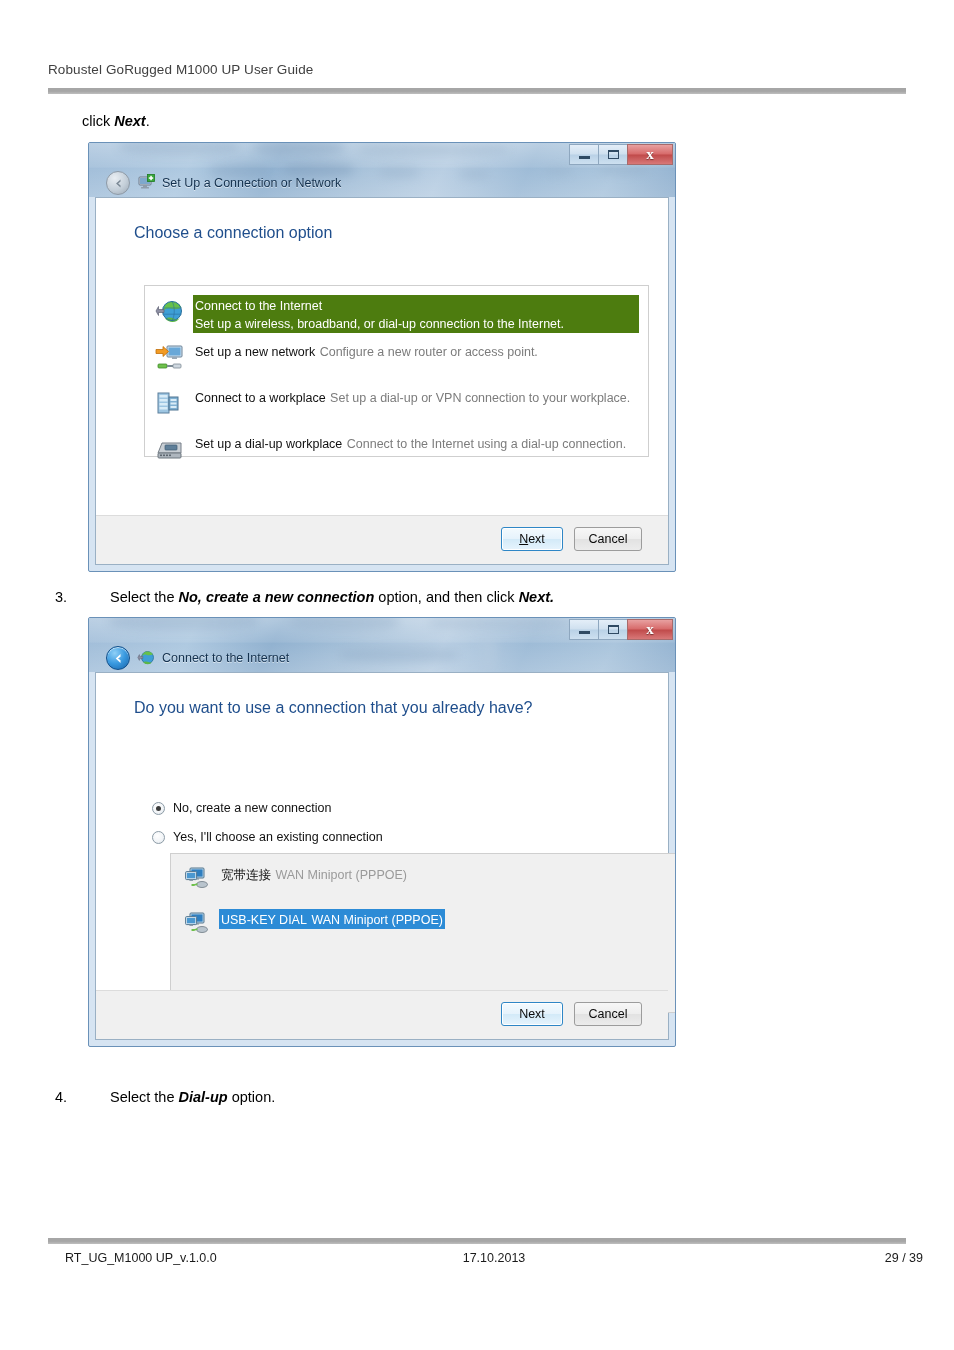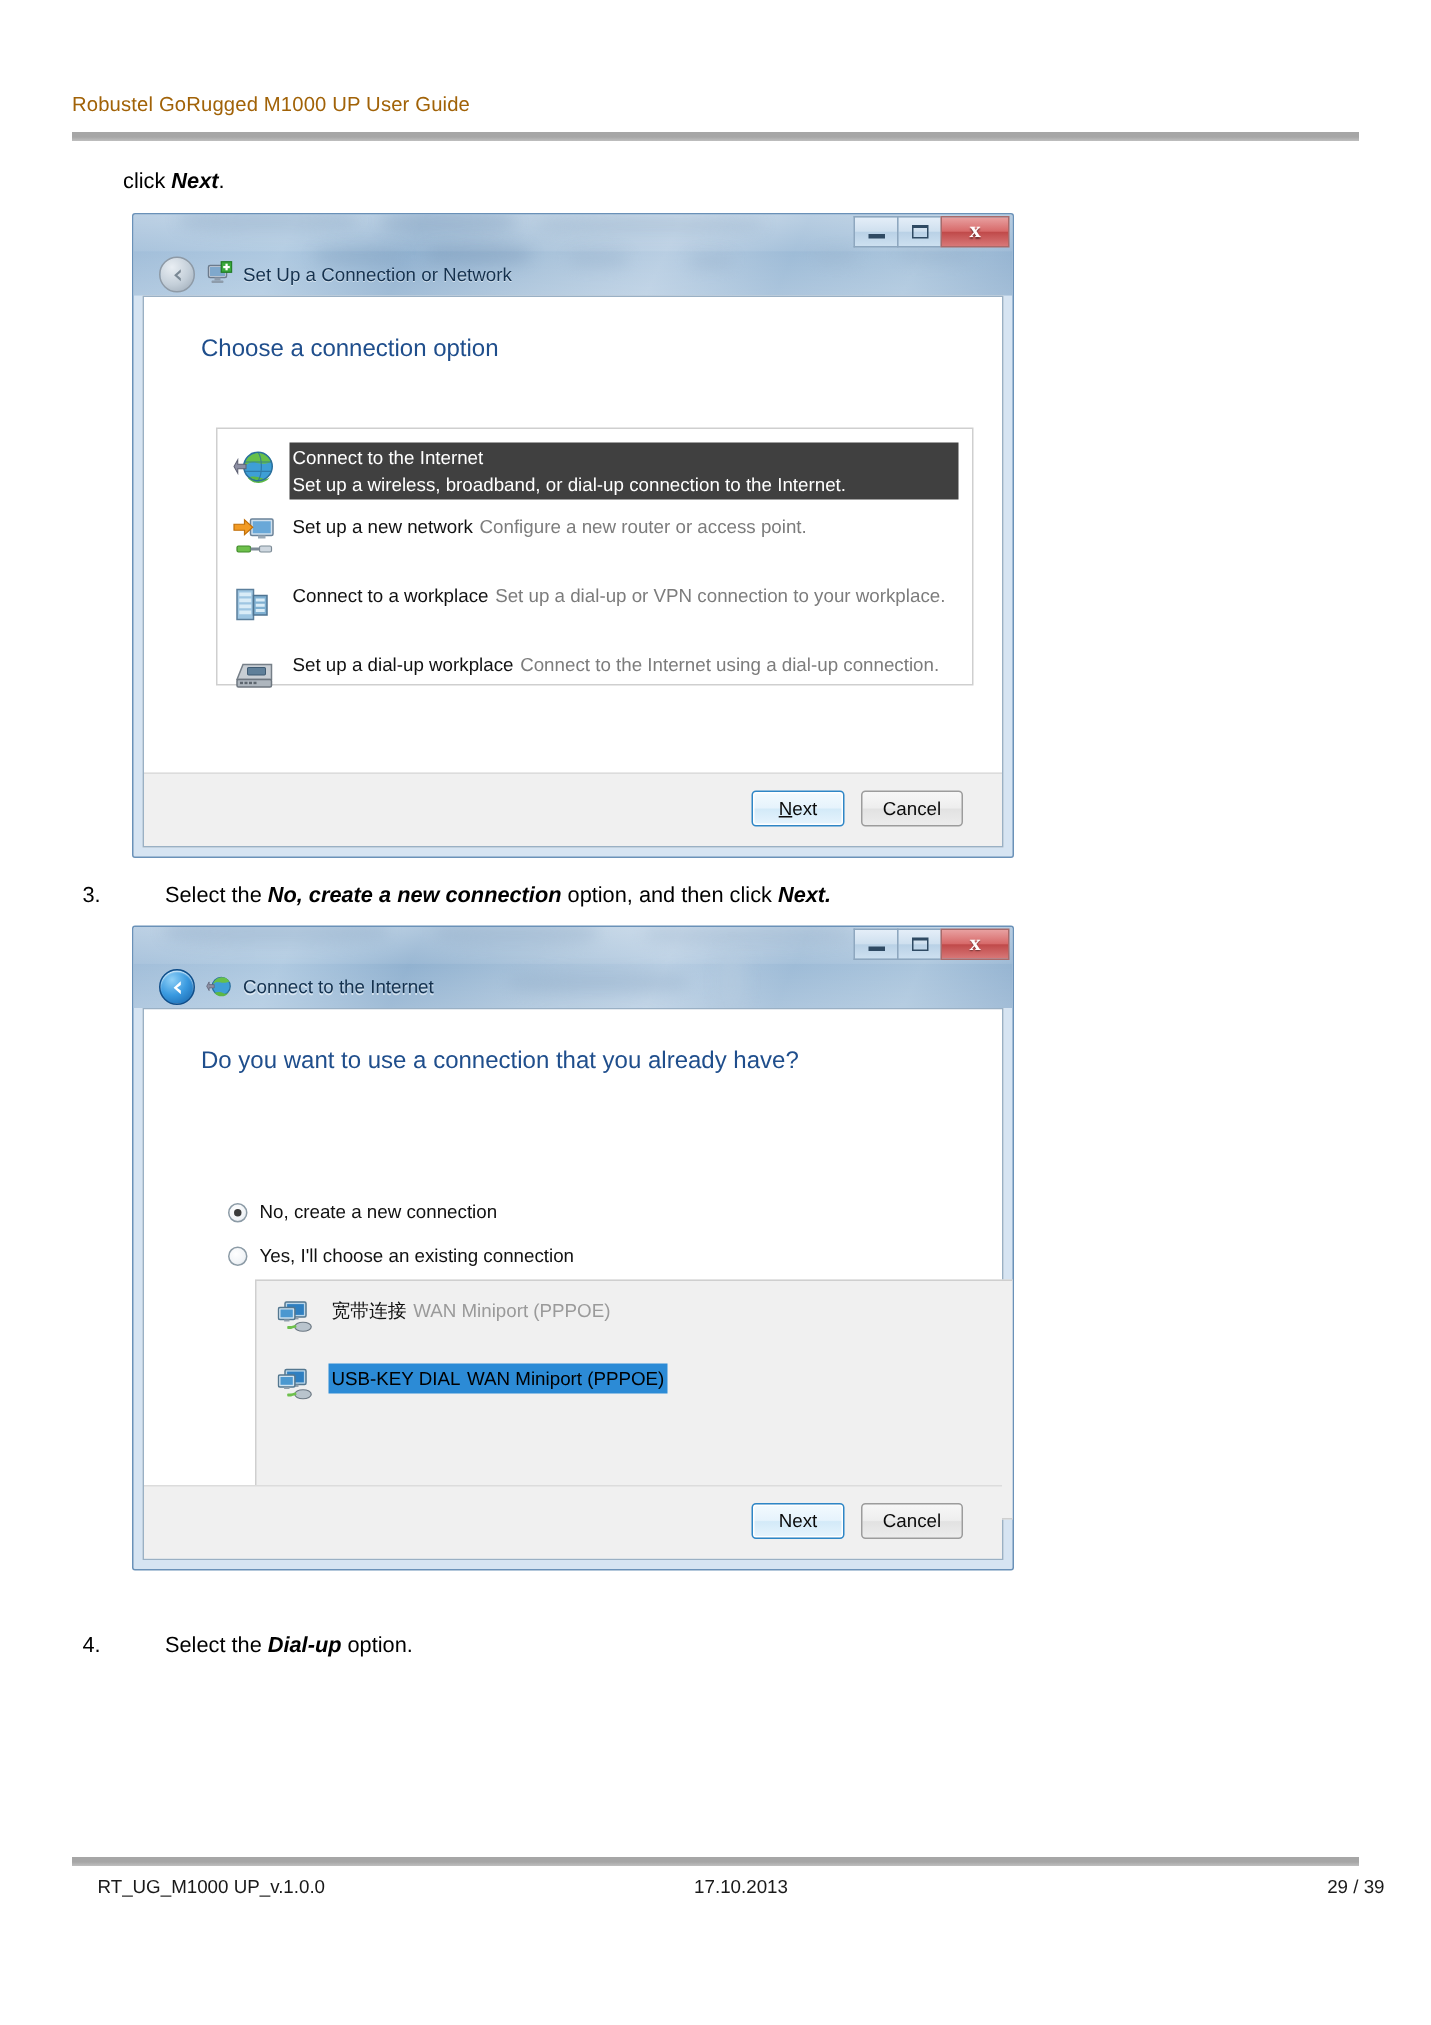--- a/index.html
+++ b/index.html
@@ -18,21 +18,21 @@
 
   
   .page-header {
     position: absolute;
     left: 48px;
     top: 62px;
     width: 858px;
   }
   .page-header-text {
     font-size: 13.5px;
-    color: #a16207;
+    color: #404040;
     letter-spacing: 0.1px;
     white-space: nowrap;
   }
   .header-rule {
     position: absolute;
     left: 48px;
     top: 88px;
     width: 858px;
     height: 6px;
     background: linear-gradient(to bottom, #a6a6a6 0%, #a6a6a6 55%, #bfbfbf 100%);
@@ -279,21 +279,21 @@
     width: 30px; height: 30px;
   }
   .option-text {
     position: absolute;
     left: 38px;
     top: 0;
     padding: 1px 2px 1px 2px;
     display: inline-block;
   }
   .option-text.sel {
-    background: #404040;
+    background: #4d7c0f;
   }
   .option-title {
     font-size: 12.5px;
     color: #111;
     line-height: 15px;
     white-space: nowrap;
   }
   .option-sub {
     font-size: 12.5px;
     color: #7c7c7c;
@@ -359,21 +359,21 @@
   .conn-text {
     position: absolute;
     left: 34px;
     top: 0;
     padding: 1px 2px;
     display: inline-block;
   }
   .conn-text.sel { background: #2c8bd6; }
   .conn-title { font-size: 12.5px; color: #111; line-height: 15px; white-space: nowrap; }
   .conn-sub { font-size: 12.5px; color: #9a9a9a; line-height: 15px; white-space: nowrap; }
-  .conn-text.sel .conn-title, .conn-text.sel .conn-sub { color: #000000; }
+  .conn-text.sel .conn-title, .conn-text.sel .conn-sub { color: #ffffff; }
 </style>
 </head>
 <body>
 
 <div class="page-header">
   <div class="page-header-text">Robustel GoRugged M1000 UP User Guide</div>
 </div>
 <div class="header-rule"></div>
 
 <div class="body-line" id="line-click">

